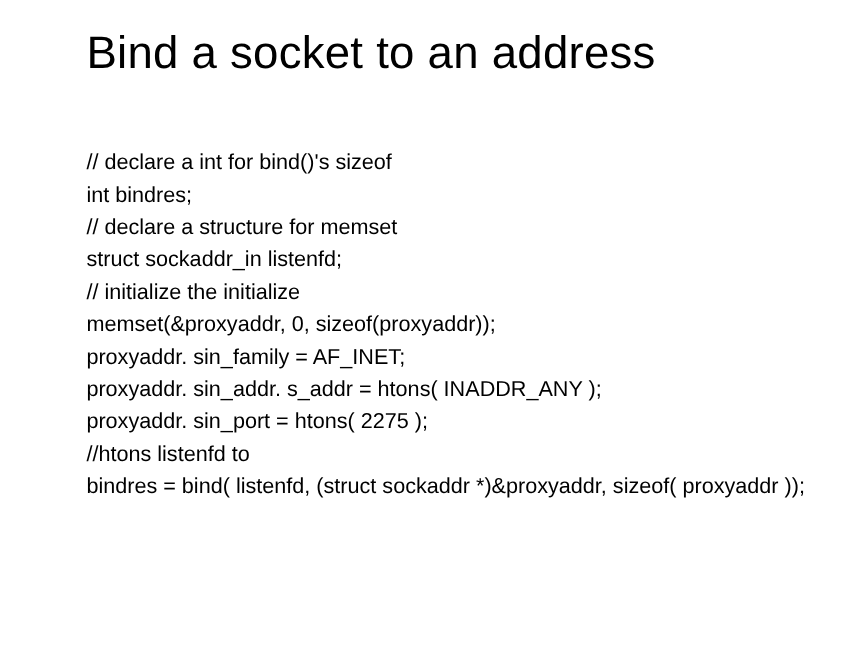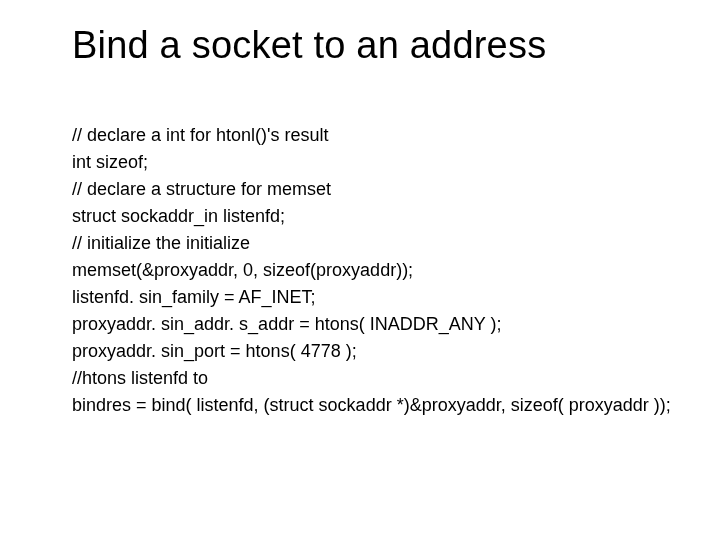--- a/index.html
+++ b/index.html
@@ -29,25 +29,25 @@
     white-space: pre;
     font-family: Arial, Helvetica, sans-serif;
   }
 </style>
 </head>
 <body>
 
 <div class="slide">
   <h1 class="title">Bind a socket to an address</h1>
   <div class="code">
-<span>// declare a int for htonl()'s result</span>
-<span>int sizeof;</span>
+<span>// declare a int for bind()'s sizeof</span>
+<span>int bindres;</span>
 <span>// declare a structure for memset</span>
 <span>struct sockaddr_in listenfd;</span>
 <span>// initialize the initialize</span>
 <span>memset(&amp;proxyaddr, 0, sizeof(proxyaddr));</span>
-<span>listenfd. sin_family = AF_INET;</span>
+<span>proxyaddr. sin_family = AF_INET;</span>
 <span>proxyaddr. sin_addr. s_addr = htons( INADDR_ANY );</span>
-<span>proxyaddr. sin_port = htons( 4778 );</span>
+<span>proxyaddr. sin_port = htons( 2275 );</span>
 <span>//htons listenfd to</span>
 <span>bindres = bind( listenfd, (struct sockaddr *)&amp;proxyaddr, sizeof( proxyaddr ));</span>
   </div>
 </div>
 
 </body></html>

